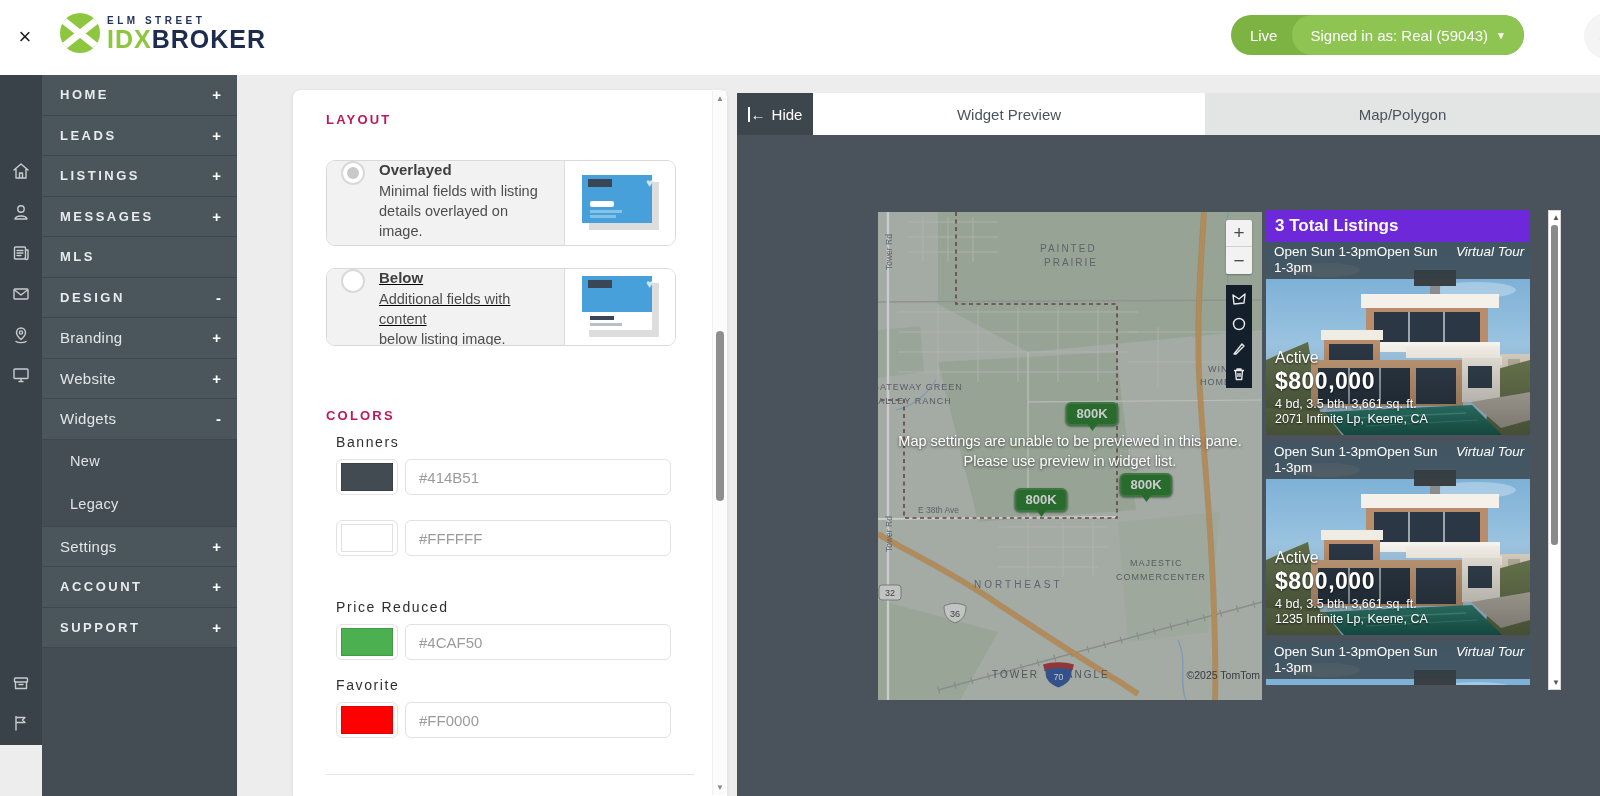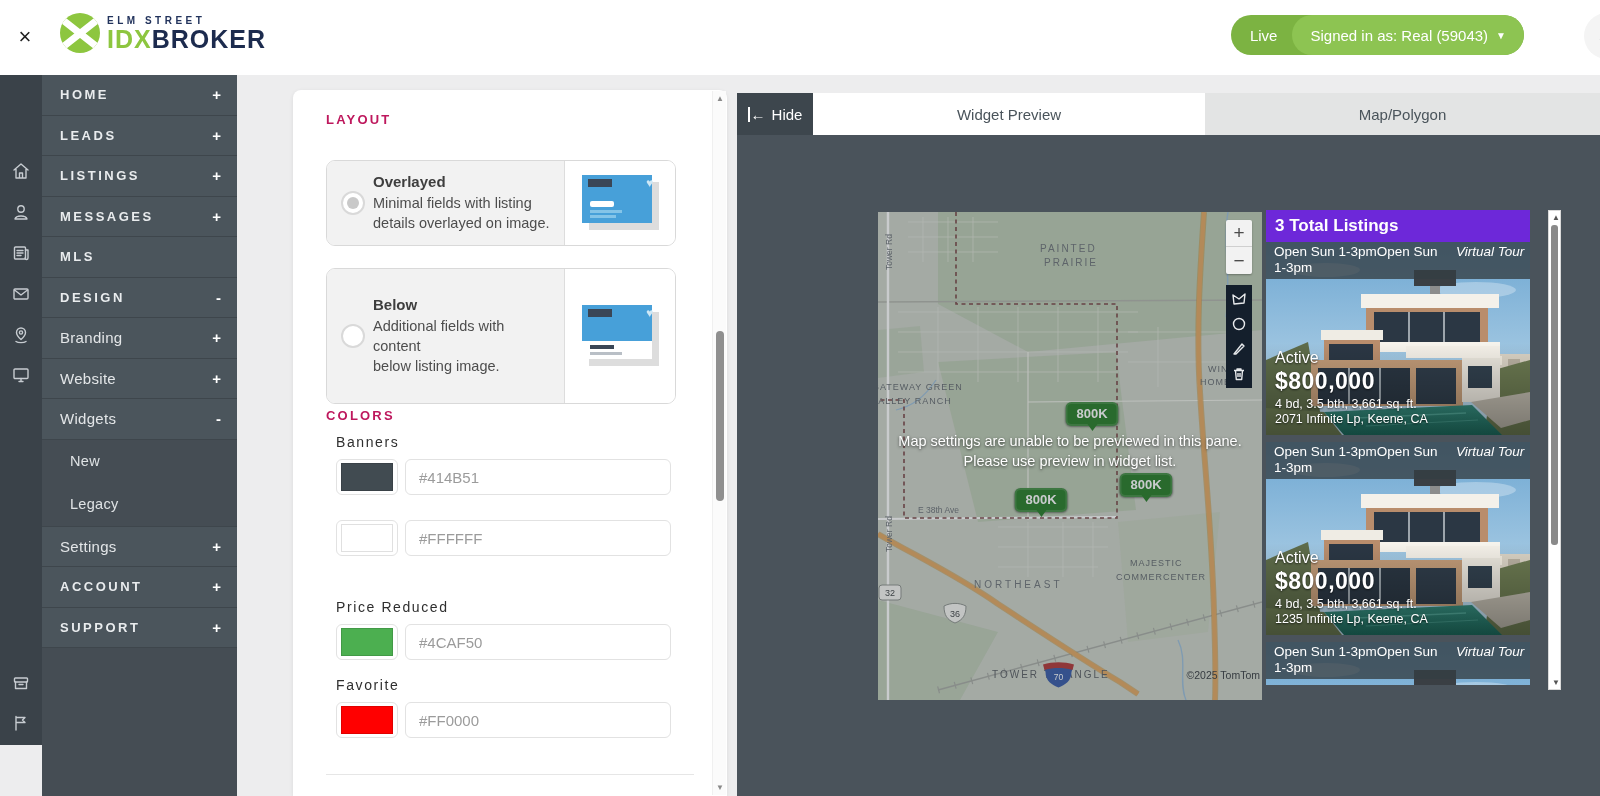--- a/index.html
+++ b/index.html
@@ -36,22 +36,22 @@
   .nav-nested { width:195px; background:#454d54; border-bottom:1px solid #3e464c; }
   .nav-row.leaf { background:transparent; border-bottom:none; height:43px; padding-left:28px; }
   .nav-row.leaf .lbl { font-weight:400; font-size:14.5px; letter-spacing:.3px; color:#dfe3e5; }
 
   
   #panel { left:293px; top:90px; width:434px; height:706px; background:#ffffff; border-radius:8px 8px 0 0; box-shadow:0 1px 4px rgba(0,0,0,.08); z-index:20; }
   .section-title { font-size:13px; font-weight:700; letter-spacing:2.2px; color:#be185d; }
   #layout-title { position:absolute; left:33px; top:22px; }
   .opt-card { position:absolute; left:33px; width:350px; border:1px solid #d9d9d9; border-radius:9px; display:flex; overflow:hidden; background:#fff; cursor:pointer; }
   #opt-overlayed { top:70px; height:86px; }
-  #opt-below { top:178px; height:136px; }
-  .opt-left { width:238px; background:#f2f2f2; display:flex; align-items:center; padding:0 14px; gap:8px; border-right:1px solid #ddd; }
+  #opt-below { top:178px; height:78px;text-decoration:underline; }
+  .opt-left { width:238px; background:#f2f2f2; display:flex; padding:0 14px; gap:14px; border-right:1px solid #ddd; }
   .radio { width:24px; height:24px; border-radius:50%; border:2px solid #d9d9d9; background:#fff; flex:none; position:relative; }
   .radio.on:after { content:""; position:absolute; left:4px; top:4px; width:12px; height:12px; border-radius:50%; background:#c9c9c9; }
   .opt-title { font-size:15px; font-weight:700; color:#3e3e3e; margin-bottom:3px; }
   .opt-desc { font-size:14.5px; color:#4d4d4d; line-height:1.38; white-space:pre-line; }
   .opt-right { flex:1; display:flex; align-items:center; justify-content:center; background:#fff; }
   .thumb { position:relative; width:76px; }
   .thumb .shadow { position:absolute; left:7px; top:7px; width:70px; height:48px; background:#dddddd; }
   .thumb .card { position:absolute; left:0; top:0; width:70px; height:48px; background:#47a0d9; }
   .thumb .bar { position:absolute; left:6px; top:4px; width:24px; height:8px; background:#3a4656; }
   .thumb .heart { position:absolute; right:5px; top:1px; color:#cfe8f6; font-size:12px; }

